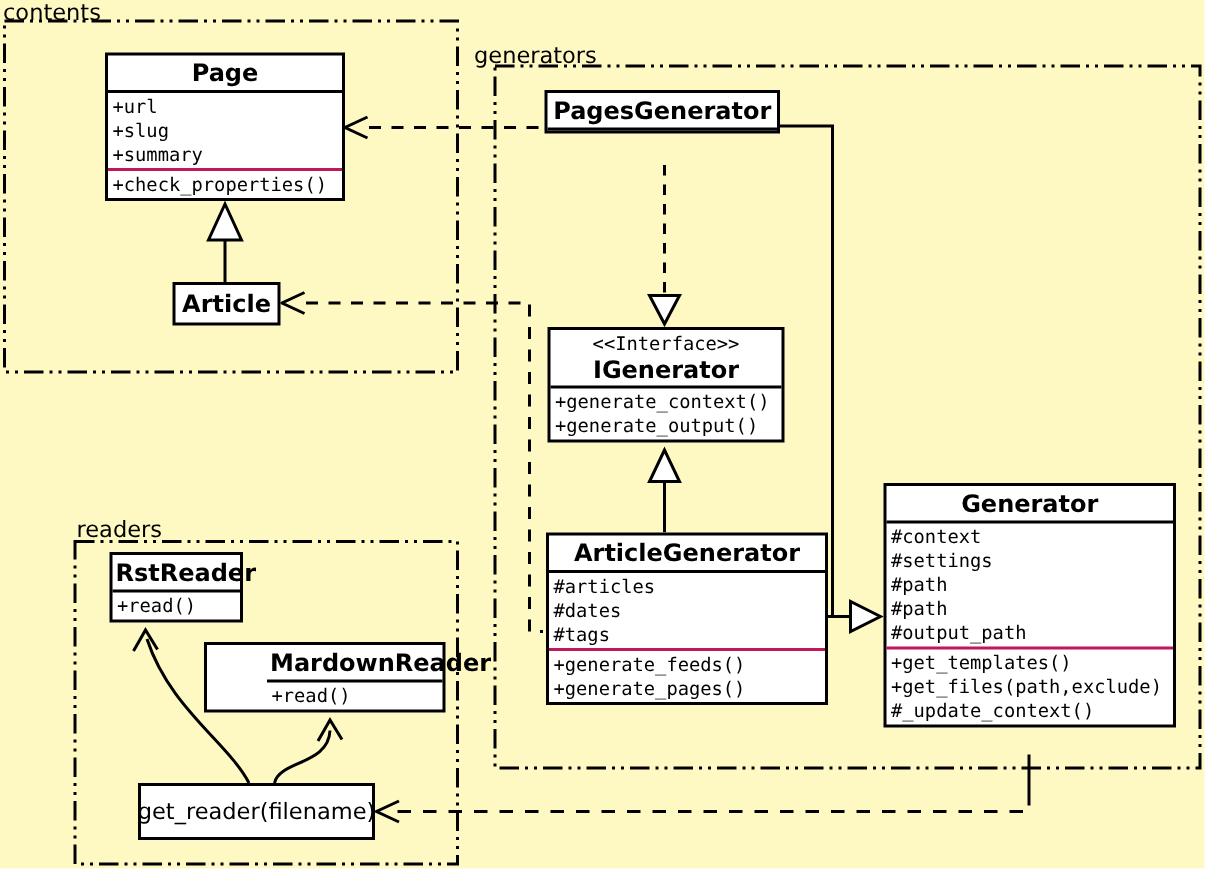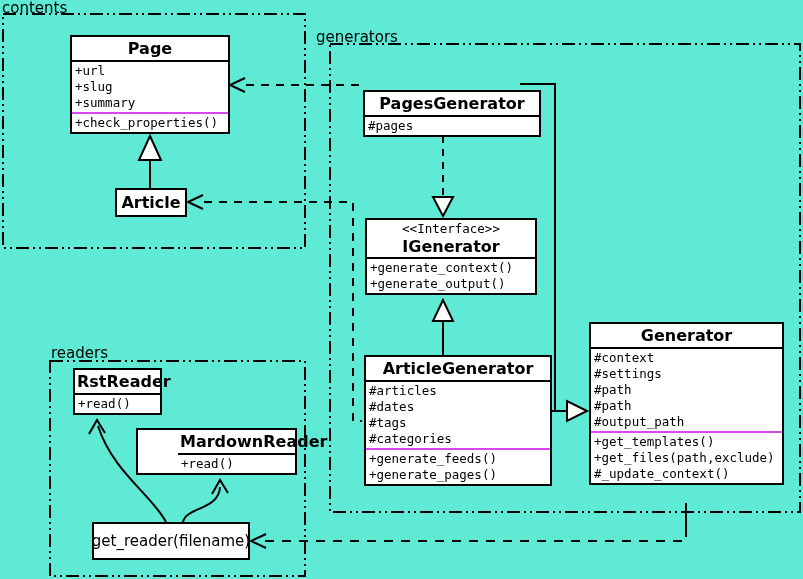--- a/index.html
+++ b/index.html
@@ -1,18 +1,18 @@
 <!DOCTYPE html>
 <html><head>
 <meta charset="utf-8">
 <style>
   * { margin:0; padding:0; box-sizing:border-box; }
   html,body { background:#fff; }
   #stage {
-    position:relative; width:803px; height:579px; background:#5eead4;
+    position:relative; width:803px; height:579px; background:#fef9c3;
     font-family:"DejaVu Sans", sans-serif; color:#000; overflow:hidden;
   }
   svg.wires { position:absolute; left:0; top:0; width:803px; height:579px; }
 
   .pkg-label {
     position:absolute; font-size:15px; line-height:16px; color:#000;
     font-family:"DejaVu Sans", sans-serif;
   }
 
   .uml-class {
@@ -24,21 +24,21 @@
   }
   .uml-title.no-divider { border-bottom:none; }
   .uml-stereotype {
     font-family:"DejaVu Sans Mono", monospace; font-weight:normal;
     font-size:12.5px; line-height:17px; text-align:center; white-space:nowrap;
   }
   .uml-section {
     font-family:"DejaVu Sans Mono", monospace; font-size:12.5px;
     padding:1px 1px 1px 3px; white-space:nowrap;
   }
-  .uml-section.divided { border-top:2px solid #d946ef; }
+  .uml-section.divided { border-top:2px solid #be185d; }
   .uml-member { line-height:16px; white-space:pre; }
 
   .fn-box {
     position:absolute; border:2px solid #000; background:#fff;
     display:flex; align-items:center; justify-content:center;
     font-size:15px; white-space:nowrap;
   }
 </style>
 </head>
 <body>
@@ -114,45 +114,41 @@
     </div>
     <div class="uml-section divided">
       <div class="uml-member">+check_properties()</div>
     </div>
   </div>
 
   <div class="uml-class" style="left:115px; top:188px; width:72px; height:29px;">
     <div class="uml-title no-divider" style="line-height:25px;">Article</div>
   </div>
 
-  <div class="uml-class" style="left:363px; top:60px; width:178px;margin-top:30px;">
+  <div class="uml-class" style="left:363px; top:60px; width:157px;">
     <div class="uml-title">PagesGenerator</div>
-    <div class="uml-section">
-      <div class="uml-member">#pages</div>
-    </div>
   </div>
 
-  <div class="uml-class" style="left:365px; top:218px; width:172px;">
+  <div class="uml-class" style="left:365px; top:218px; width:158px;">
     <div class="uml-title" style="line-height:19px; padding-bottom:1px;">
       <div class="uml-stereotype">&lt;&lt;Interface&gt;&gt;</div>
       <div>IGenerator</div>
     </div>
     <div class="uml-section">
       <div class="uml-member">+generate_context()</div>
       <div class="uml-member">+generate_output()</div>
     </div>
   </div>
 
   <div class="uml-class" style="left:364px; top:355px; width:188px;">
     <div class="uml-title">ArticleGenerator</div>
     <div class="uml-section">
       <div class="uml-member">#articles</div>
       <div class="uml-member">#dates</div>
       <div class="uml-member">#tags</div>
-      <div class="uml-member">#categories</div>
     </div>
     <div class="uml-section divided">
       <div class="uml-member">+generate_feeds()</div>
       <div class="uml-member">+generate_pages()</div>
     </div>
   </div>
 
   <div class="uml-class" style="left:589px; top:322px; width:195px;">
     <div class="uml-title">Generator</div>
     <div class="uml-section">

